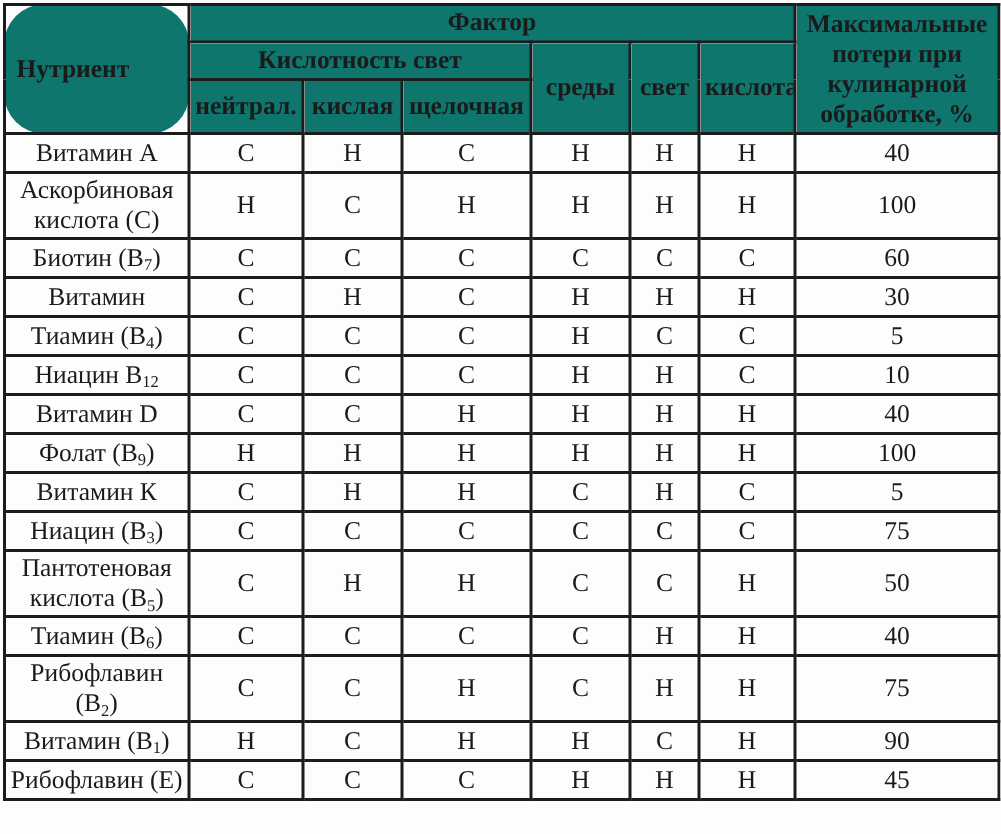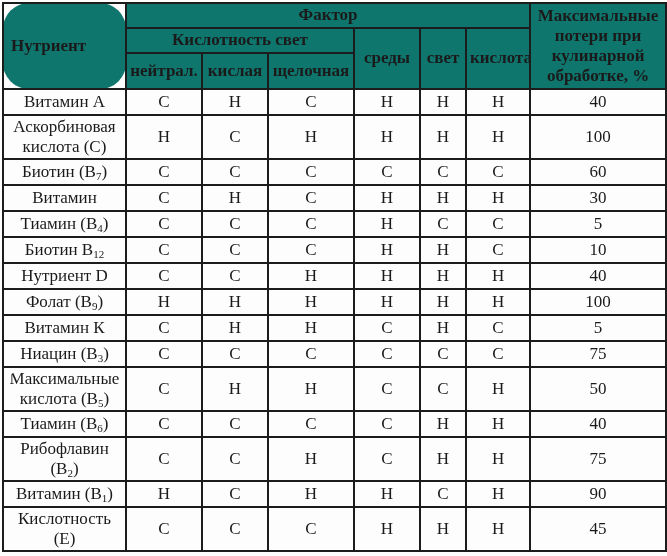--- a/index.html
+++ b/index.html
@@ -133,31 +133,31 @@
           <td class="nutrient-cell"><span>Тиамин (В</span><sub>4</sub><span>)</span></td>
           <td>С</td>
           <td>С</td>
           <td>С</td>
           <td>Н</td>
           <td>С</td>
           <td>С</td>
           <td>5</td>
         </tr>
         <tr>
-          <td class="nutrient-cell"><span>Биотин В</span><sub>12</sub></td>
+          <td class="nutrient-cell"><span>Ниацин В</span><sub>12</sub></td>
           <td>С</td>
           <td>С</td>
           <td>С</td>
           <td>Н</td>
           <td>Н</td>
           <td>С</td>
           <td>10</td>
         </tr>
         <tr>
-          <td class="nutrient-cell"><span>Нутриент D</span></td>
+          <td class="nutrient-cell"><span>Витамин D</span></td>
           <td>С</td>
           <td>С</td>
           <td>Н</td>
           <td>Н</td>
           <td>Н</td>
           <td>Н</td>
           <td>40</td>
         </tr>
         <tr>
           <td class="nutrient-cell"><span>Фолат (В</span><sub>9</sub><span>)</span></td>
@@ -183,21 +183,21 @@
           <td class="nutrient-cell"><span>Ниацин (В</span><sub>3</sub><span>)</span></td>
           <td>С</td>
           <td>С</td>
           <td>С</td>
           <td>С</td>
           <td>С</td>
           <td>С</td>
           <td>75</td>
         </tr>
         <tr>
-          <td class="nutrient-cell"><span>Максимальные кислота (В</span><sub>5</sub><span>)</span></td>
+          <td class="nutrient-cell"><span>Пантотеновая кислота (В</span><sub>5</sub><span>)</span></td>
           <td>С</td>
           <td>Н</td>
           <td>Н</td>
           <td>С</td>
           <td>С</td>
           <td>Н</td>
           <td>50</td>
         </tr>
         <tr>
           <td class="nutrient-cell"><span>Тиамин (В</span><sub>6</sub><span>)</span></td>
@@ -223,21 +223,21 @@
           <td class="nutrient-cell"><span>Витамин (В</span><sub>1</sub><span>)</span></td>
           <td>Н</td>
           <td>С</td>
           <td>Н</td>
           <td>Н</td>
           <td>С</td>
           <td>Н</td>
           <td>90</td>
         </tr>
         <tr>
-          <td class="nutrient-cell"><span>Кислотность (Е)</span></td>
+          <td class="nutrient-cell"><span>Рибофлавин (Е)</span></td>
           <td>С</td>
           <td>С</td>
           <td>С</td>
           <td>Н</td>
           <td>Н</td>
           <td>Н</td>
           <td>45</td>
         </tr>
       </tbody>
   </table>

